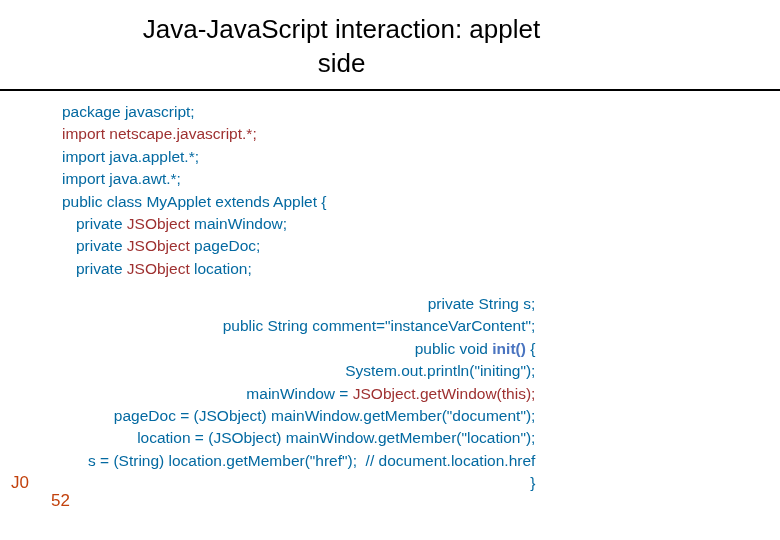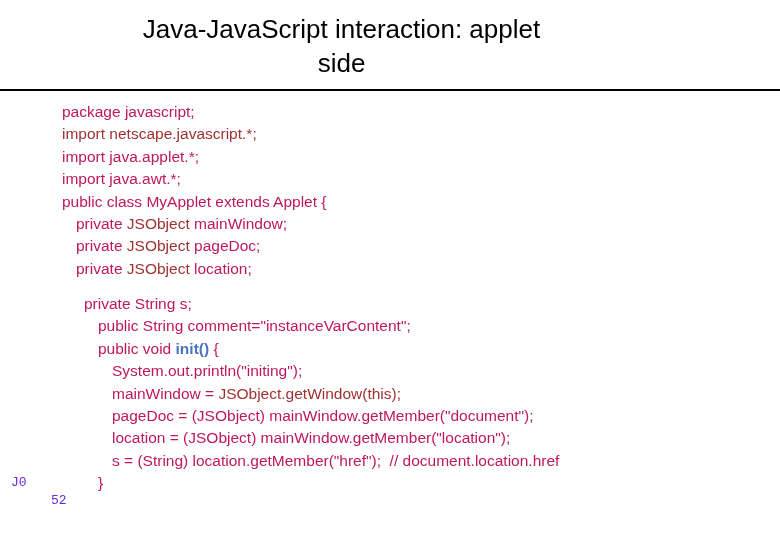--- a/index.html
+++ b/index.html
@@ -42,43 +42,43 @@
   
   .code-block {
     position: absolute;
     font-family: "Liberation Sans", sans-serif;
     font-size: 15.5px;
     line-height: 22.4px;
     white-space: pre;
     color: #000000;
   }
   #code-block-1 { top: 101px; left: 62px; }
-  #code-block-2 { top: 293px; left: 84px; }
+  #code-block-2 { top: 293px; left: 60px; text-align: right; }
 
   .code-line {
     white-space: pre;
   }
 
   
   .tok-red  { color: #9e3030; }
   .tok-blue { color: #4a74c0; font-weight: bold; }
-  .tok-plain { color: #be185d; }
+  .tok-plain { color: #0369a1; }
 
   
   .ind-1 { padding-left: 14px; }
   .ind-2 { padding-left: 28px; }
 
   
   .page-marker {
     position: absolute;
     left: 11px;
-    font-size: 13px;
+    font-size: 17px;
     line-height: 17px;
-    color: #6d28d9;
-    font-family: Liberation Mono, monospace;
+    color: #c2410c;
+    font-family: Liberation Sans, sans-serif;
   }
   #page-marker-top { top: 474px; }
   #page-marker-bottom { top: 492px; margin-left: 40px; }
 </style>
 </head>
 <body>
 
 <div class="slide-title">Java-JavaScript interaction: applet
 side</div>
 

